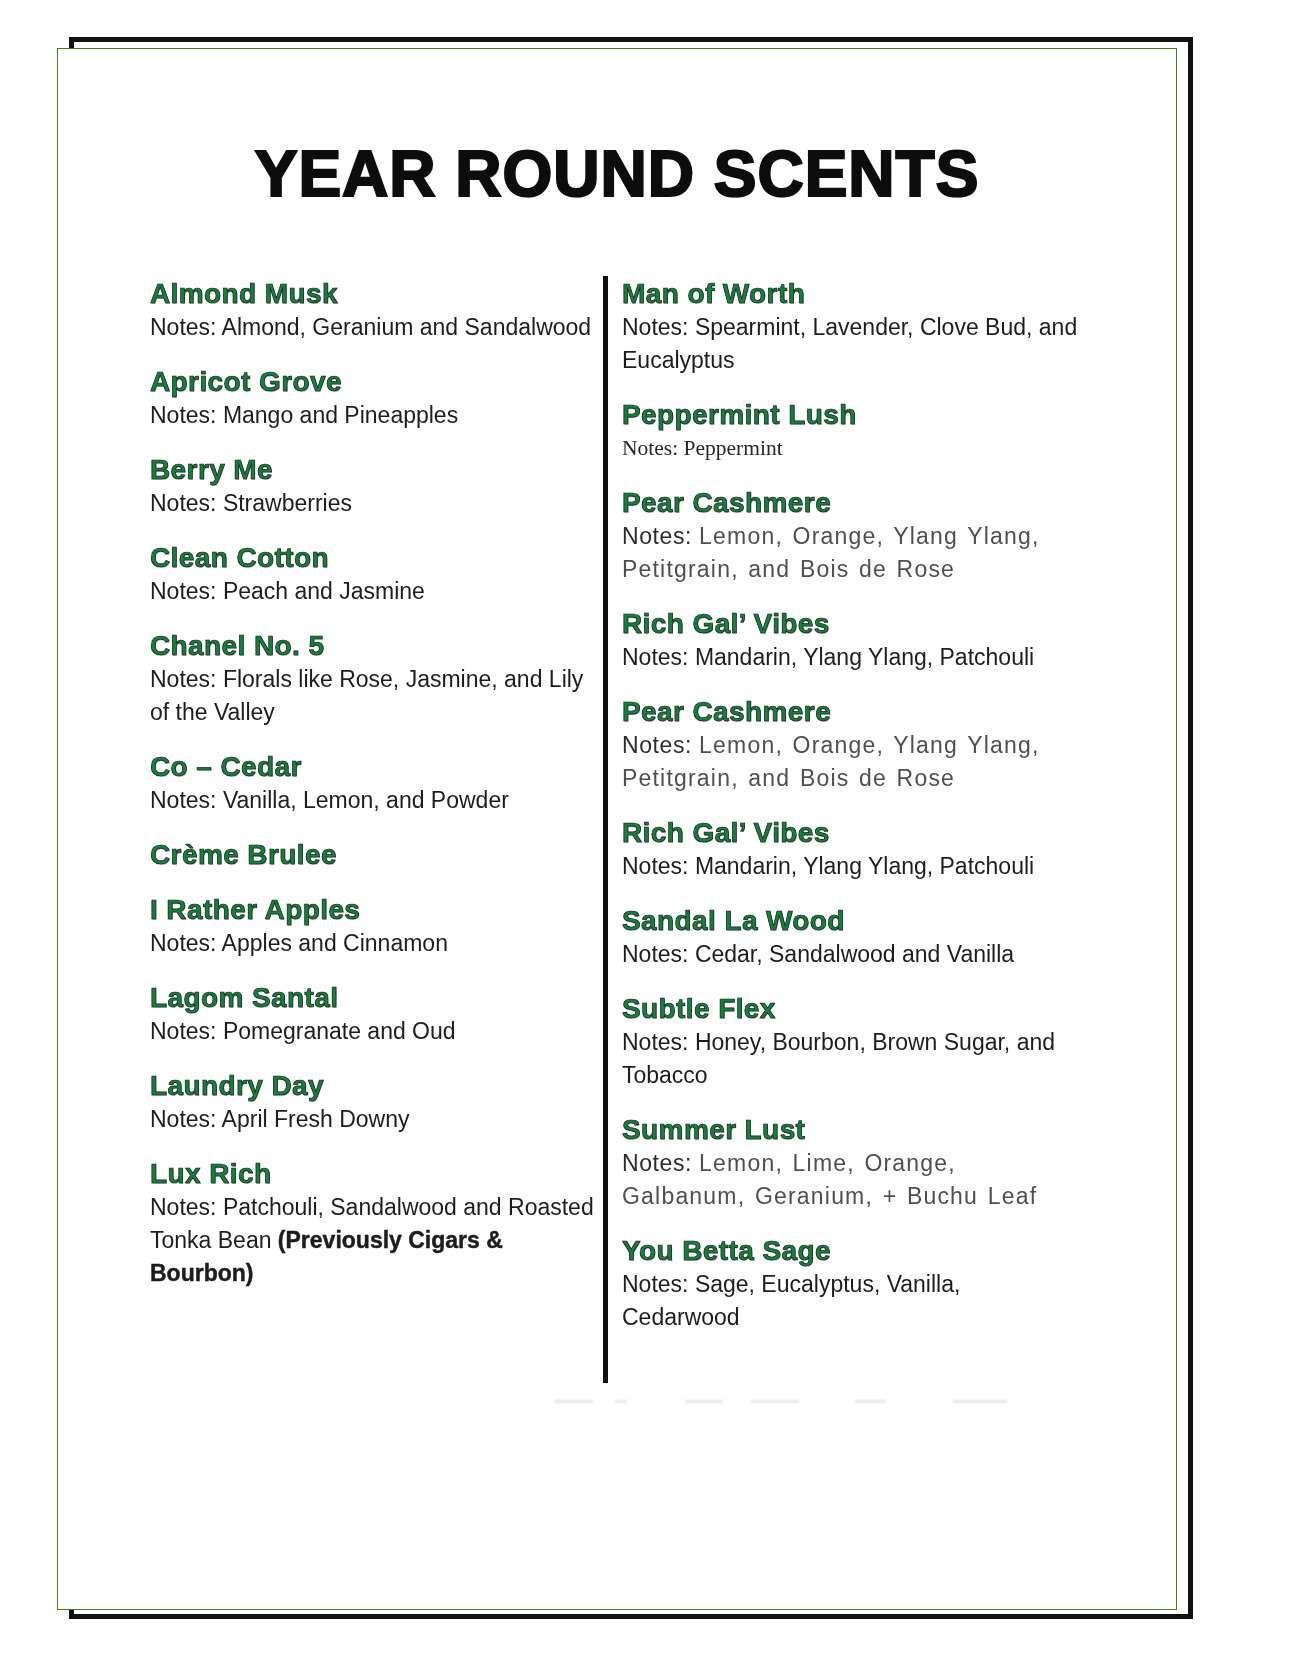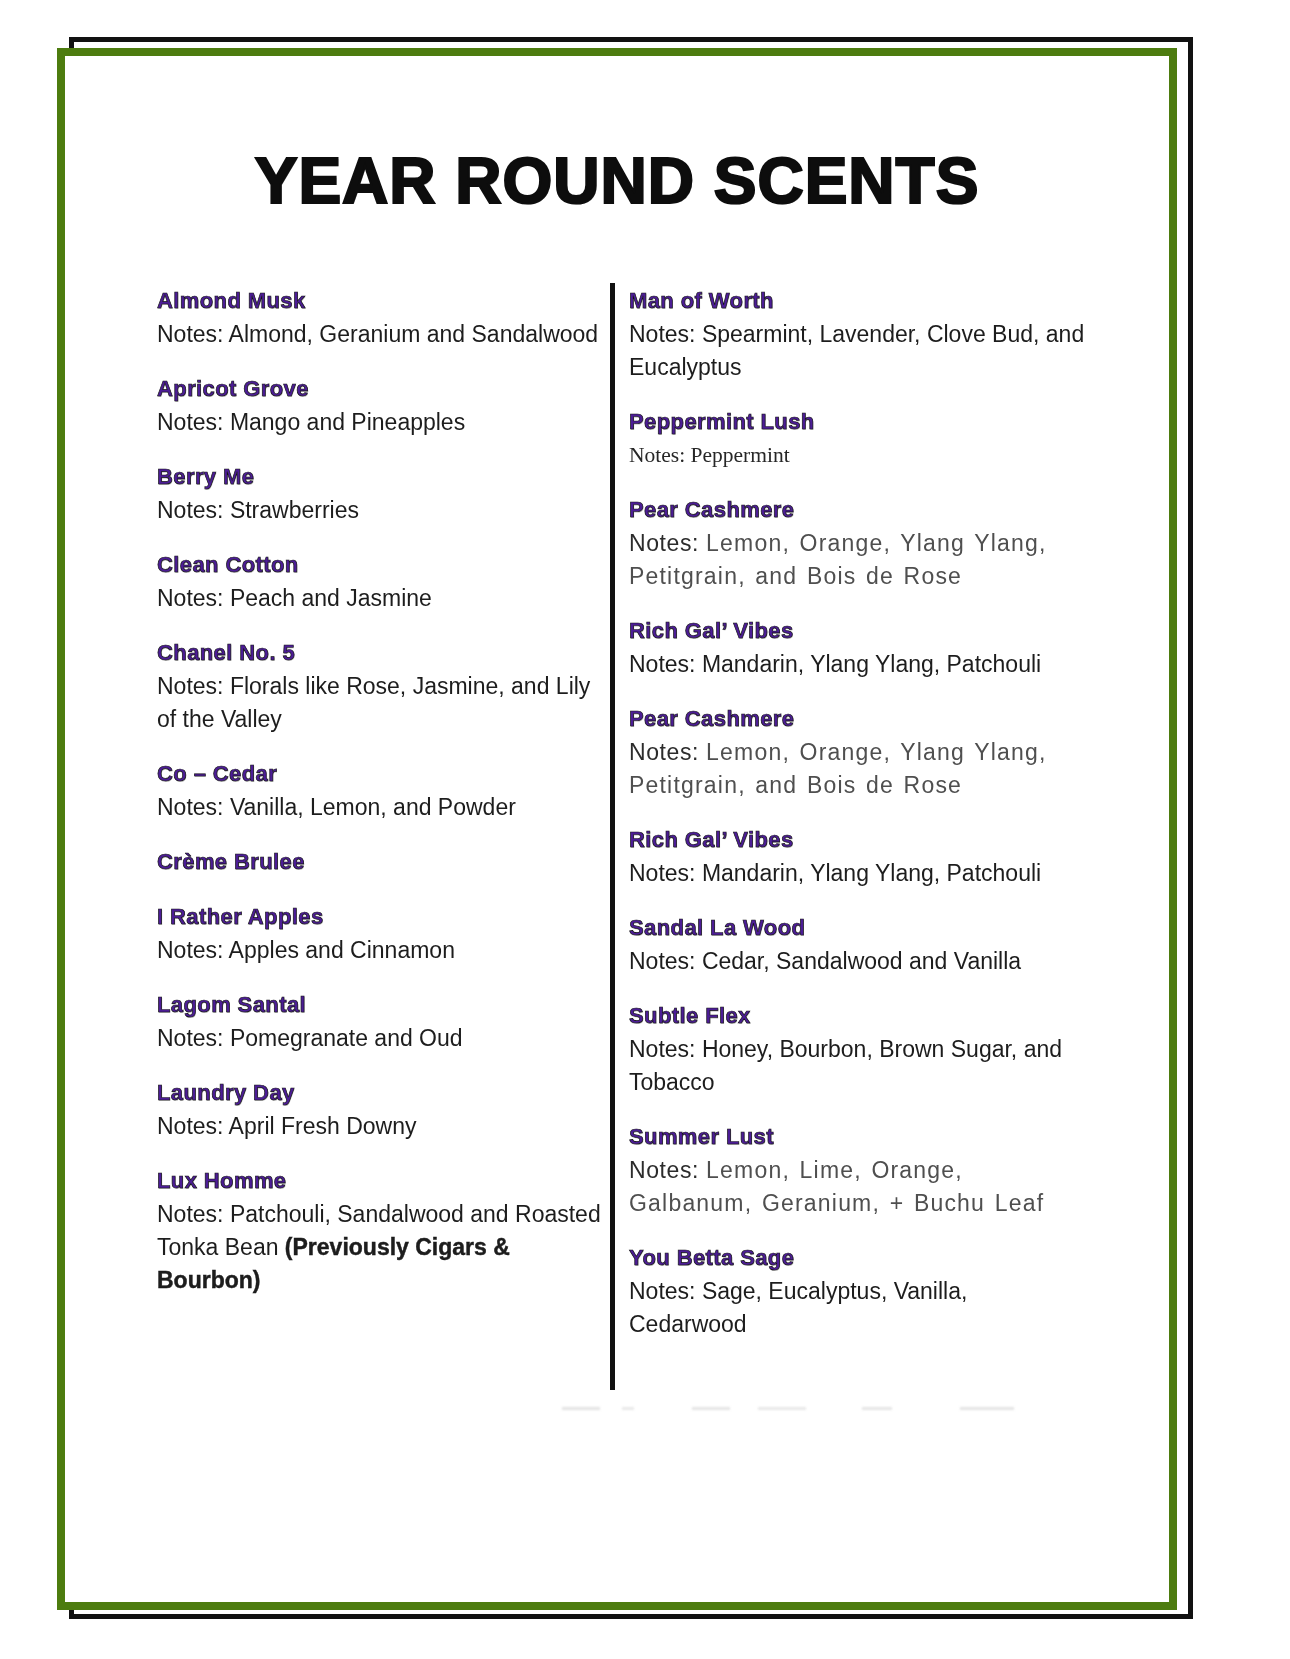--- a/index.html
+++ b/index.html
@@ -26,21 +26,21 @@
     box-sizing: border-box;
     z-index: 0;
   }
   
   .frame {
     position: absolute;
     left: 57px;
     top: 48px;
     width: 1120px;
     height: 1562px;
-    border: 8px solid #4d7c0f;
+    border: 1px solid #4d7c0f;
     background: #ffffff;
     box-sizing: border-box;
     z-index: 1;
   }
   .frame-inner {
     position: relative;
     width: 100%;
     height: 100%;
   }
   .page-title {
@@ -75,25 +75,25 @@
     flex: 0 0 auto;
   }
   .col-right {
     width: 459px;
     padding-left: 14px;
   }
   .entry {
     margin-bottom: 20px;
   }
   .scent-name {
-    font-size: 22px;
+    font-size: 28px;
     font-weight: 700;
     line-height: 35px;
     letter-spacing: 0.4px;
-    color: #4c1d95;
+    color: #15803d;
     -webkit-text-stroke: 0.7px #141414;
     text-shadow: 0.5px 0.5px 0 rgba(0,0,0,0.3);
   }
   .scent-notes {
     font-size: 23px;
     line-height: 33px;
     color: #1d1d1d;
   }
   .bold-suffix {
     font-weight: 700;
@@ -181,21 +181,21 @@
           </div>
           <div class="entry">
             <div class="scent-name">Lagom Santal</div>
             <div class="scent-notes"><span class="prefix">Notes: </span><span class="notes-text">Pomegranate and Oud</span></div>
           </div>
           <div class="entry">
             <div class="scent-name">Laundry Day</div>
             <div class="scent-notes"><span class="prefix">Notes: </span><span class="notes-text">April Fresh Downy</span></div>
           </div>
           <div class="entry">
-            <div class="scent-name">Lux Homme</div>
+            <div class="scent-name">Lux Rich</div>
             <div class="scent-notes"><span class="prefix">Notes: </span><span class="notes-text">Patchouli, Sandalwood and Roasted Tonka Bean</span><span class="bold-suffix"> (Previously Cigars &amp; Bourbon)</span></div>
           </div>
         </div>
       <div class="divider"></div>
       <div class="col-right">
           <div class="entry">
             <div class="scent-name">Man of Worth</div>
             <div class="scent-notes"><span class="prefix">Notes: </span><span class="notes-text">Spearmint, Lavender, Clove Bud, and Eucalyptus</span></div>
           </div>
           <div class="entry alt-font">

